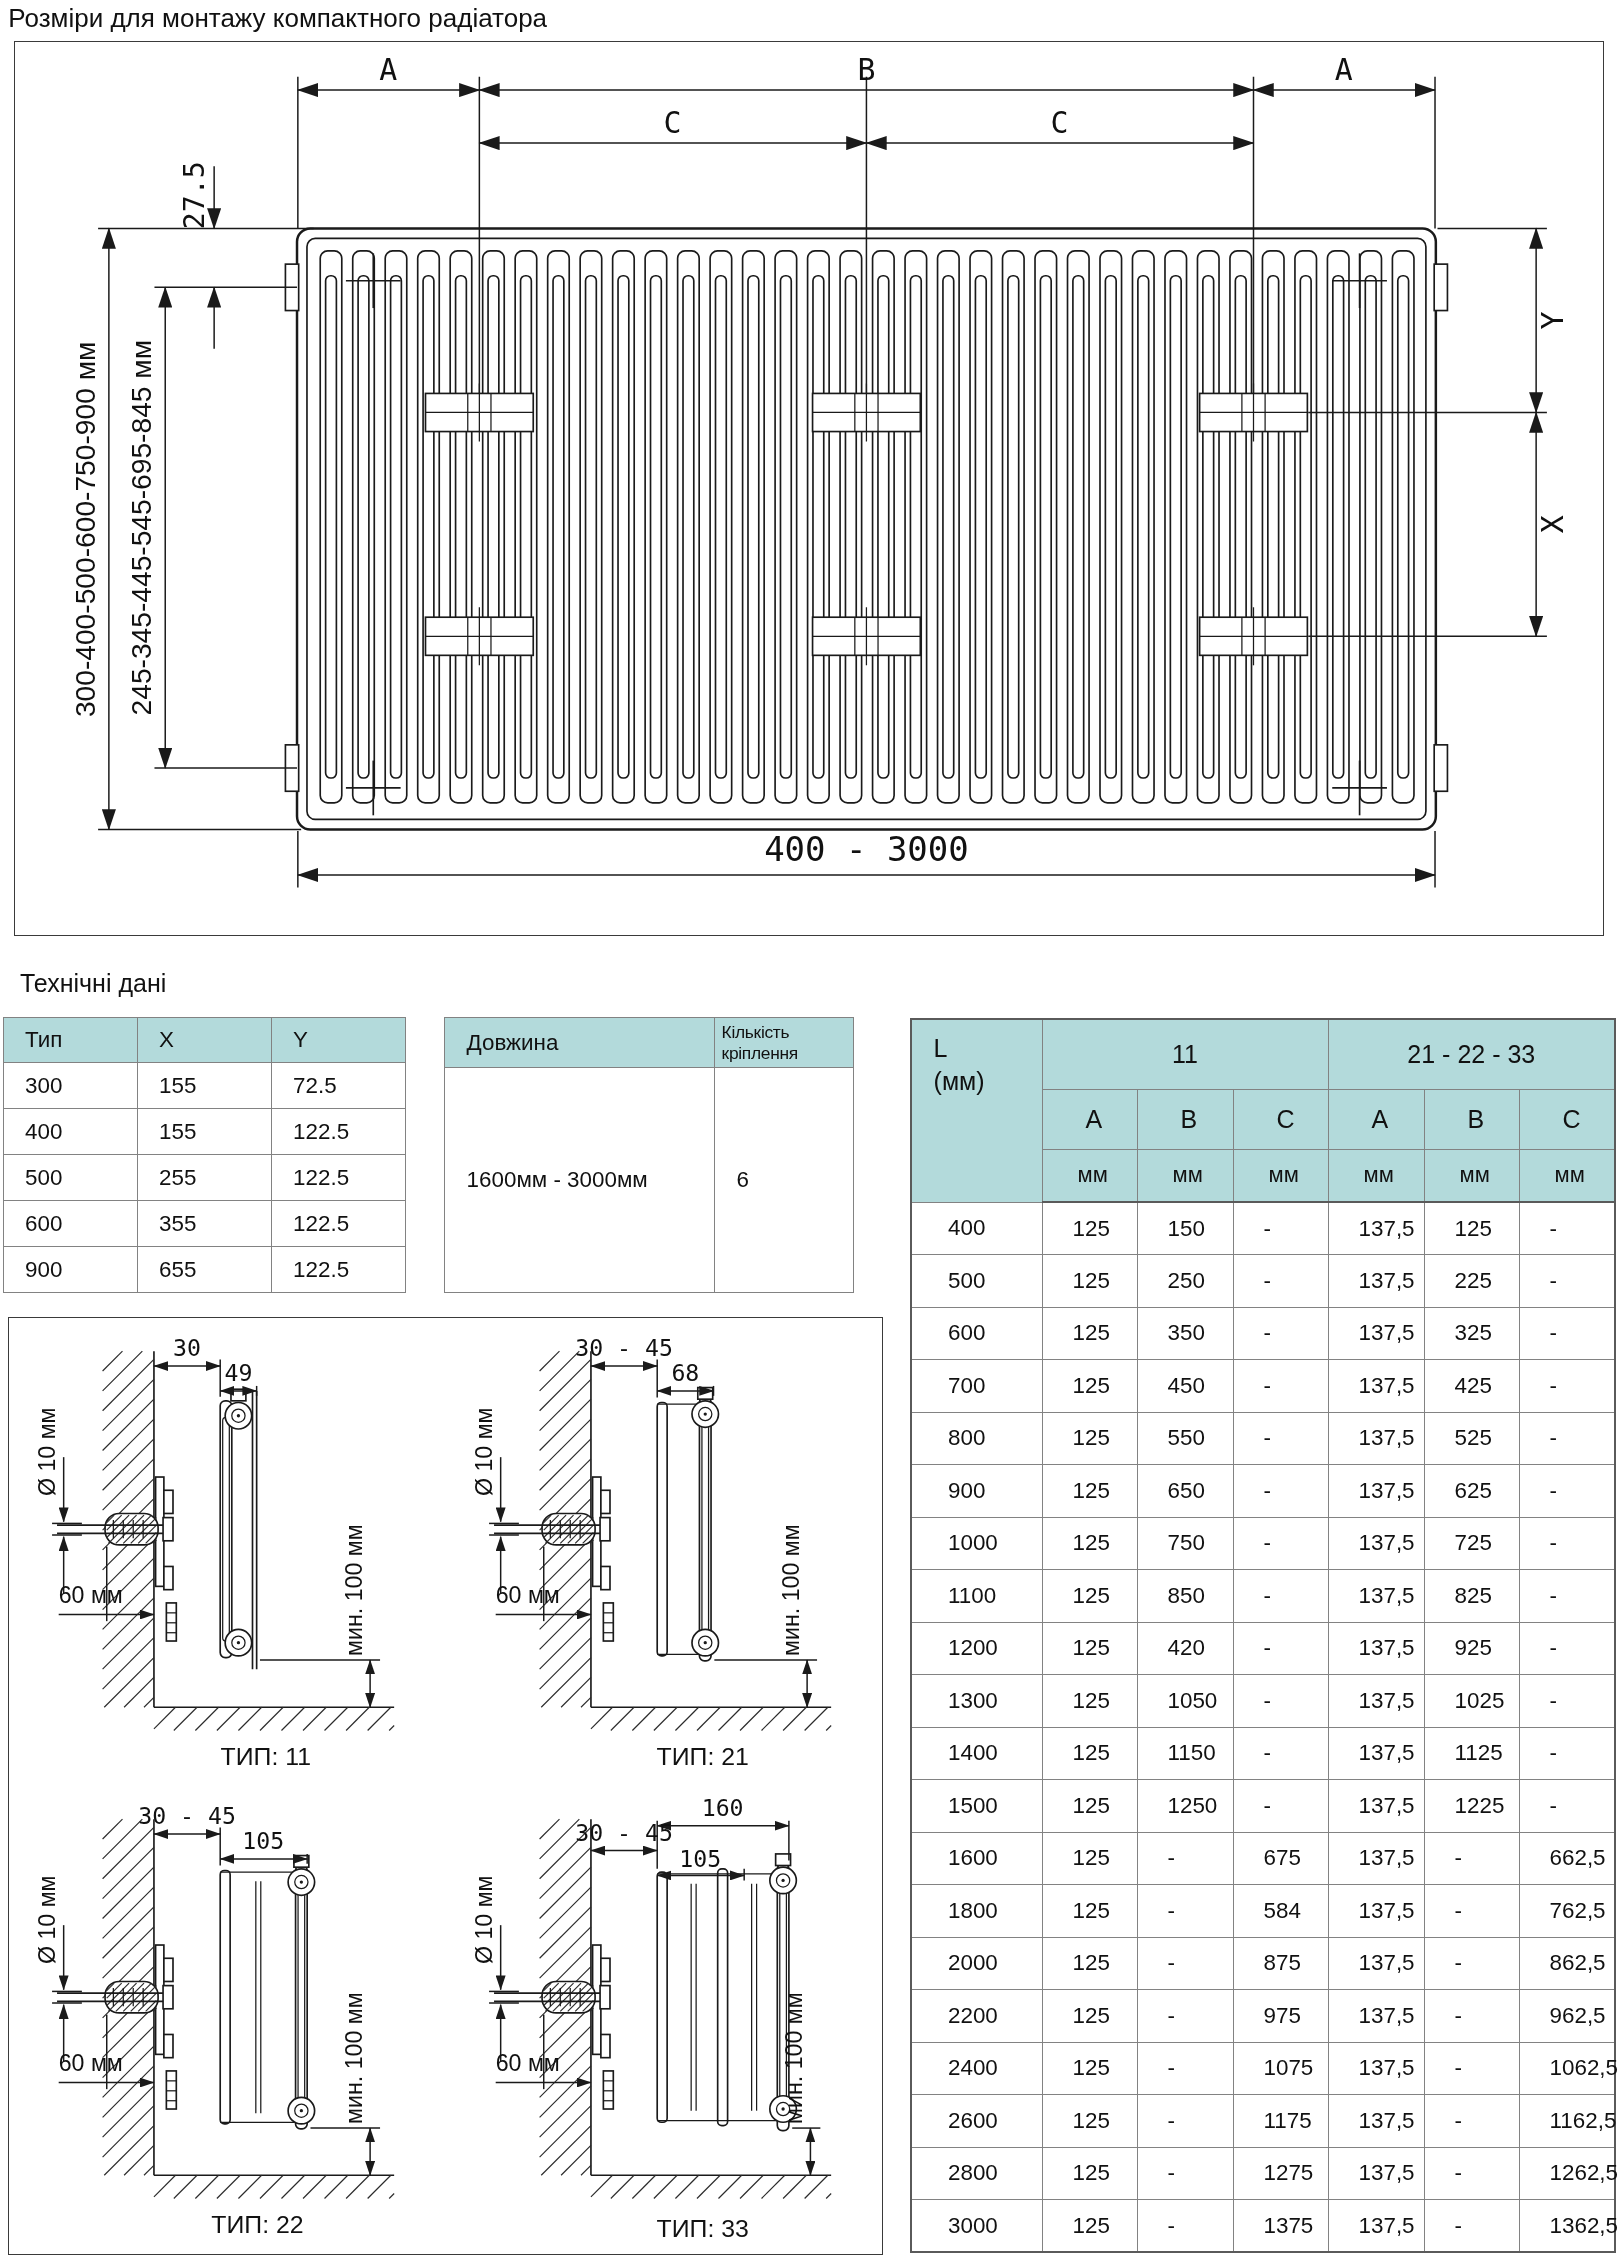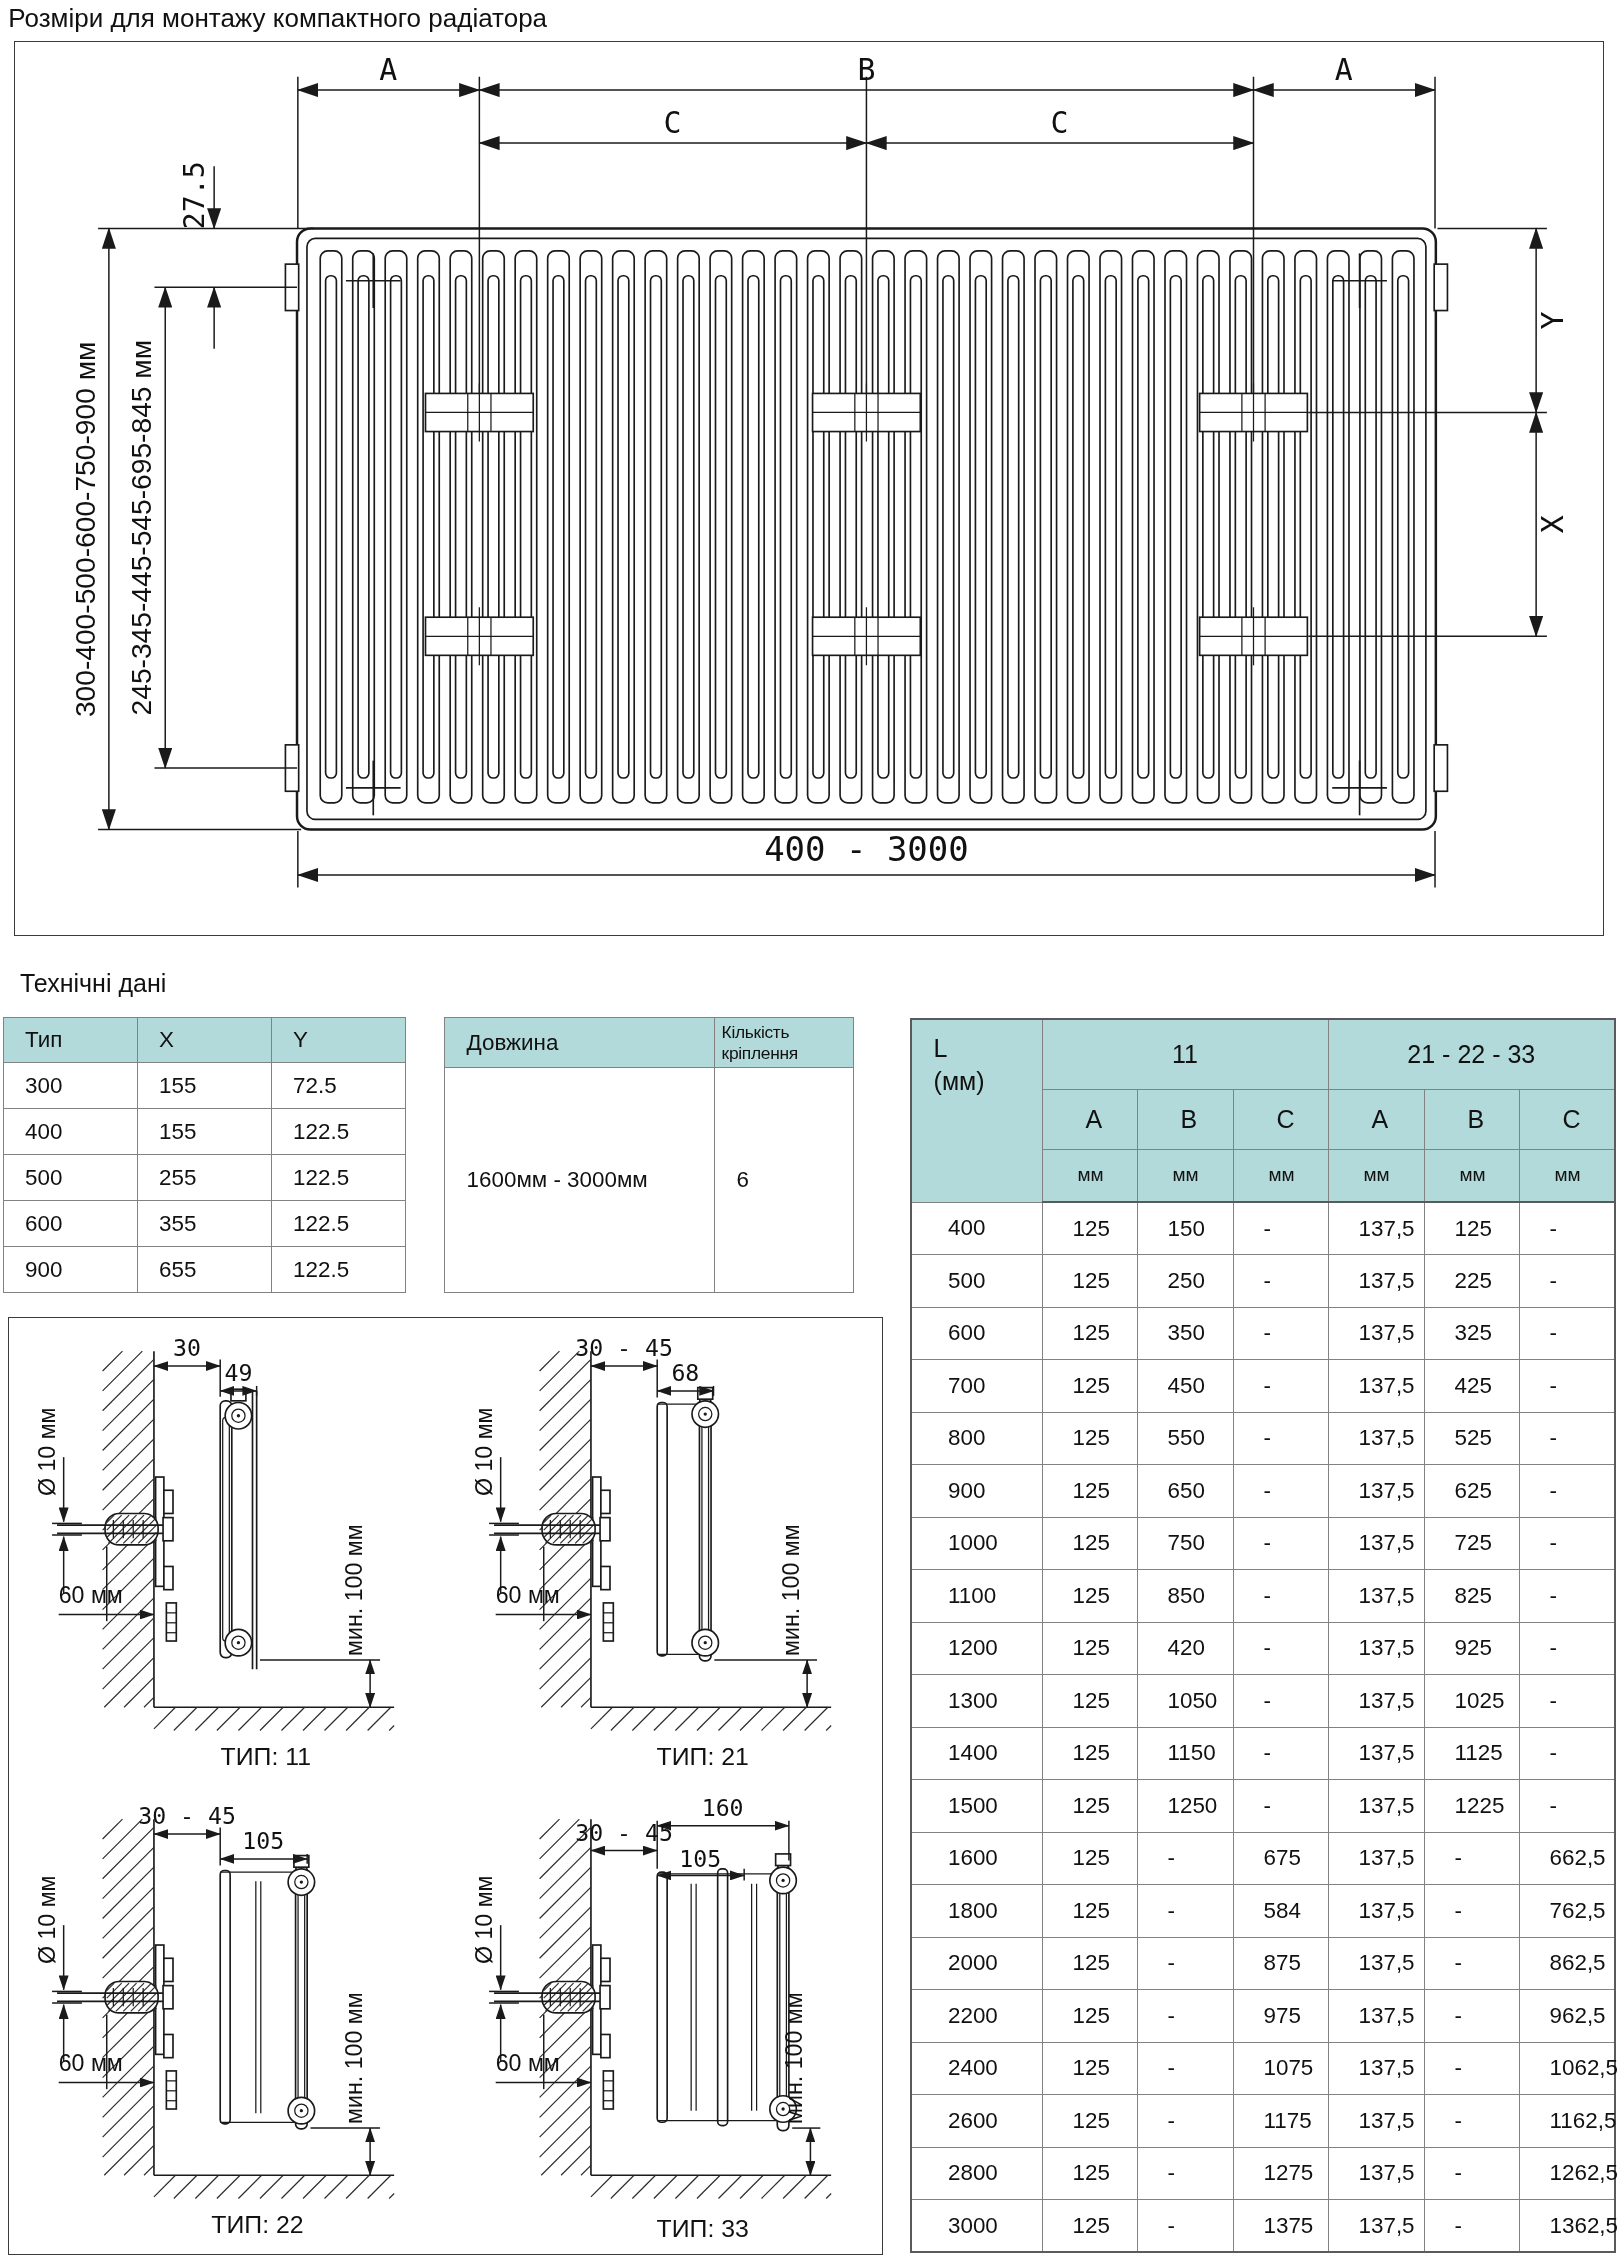--- a/index.html
+++ b/index.html
@@ -37,21 +37,21 @@
   #tbl-fast{left:444px;top:1017px;width:410px;height:276px;border:1.7px solid #6e6e6e;}
   #tbl-fast th,#tbl-fast td{padding-left:21.6px;}
   #tbl-fast th.narrow{font-size:17.4px;letter-spacing:-0.3px;padding-left:6.6px;padding-right:10px;}
   #tbl-fast thead tr{height:50px;} #tbl-fast tbody tr{height:113px;}
   #tbl-abc{left:910px;top:1018px;width:706px;height:1235px;border:2.5px solid #5a5a5a;}
   #tbl-abc tr.h1{height:70px;} #tbl-abc tr.h2{height:60px;} #tbl-abc tr.h3{height:53px;}
   #tbl-abc tbody tr{height:52px;}
   #tbl-abc th.lcell{vertical-align:top;padding:11.6px 0 0 21.6px;font-size:25px;line-height:1.35;}
   #tbl-abc th.grp{text-align:center;font-size:25px;}
   #tbl-abc th.abc{padding-left:43px;font-size:25px;}
-  #tbl-abc th.unit{padding-left:35px;font-size:19px;border-bottom:2.5px solid #5a5a5a;margin-top:44px;}
+  #tbl-abc th.unit{padding-left:35px;font-size:22px;border-bottom:2.5px solid #5a5a5a;margin-top:44px;}
   #tbl-abc td{padding-left:30px;font-size:22.4px;}
   #tbl-abc td:first-child{padding-left:36px;}
 </style>
 </head>
 <body>
 
 <div class="abs" id="page-title">Розміри для монтажу компактного радіатора</div>
 
 <div class="abs" id="diagram-box">
 <svg width="1586" height="891" viewBox="0 0 1913 1075">

